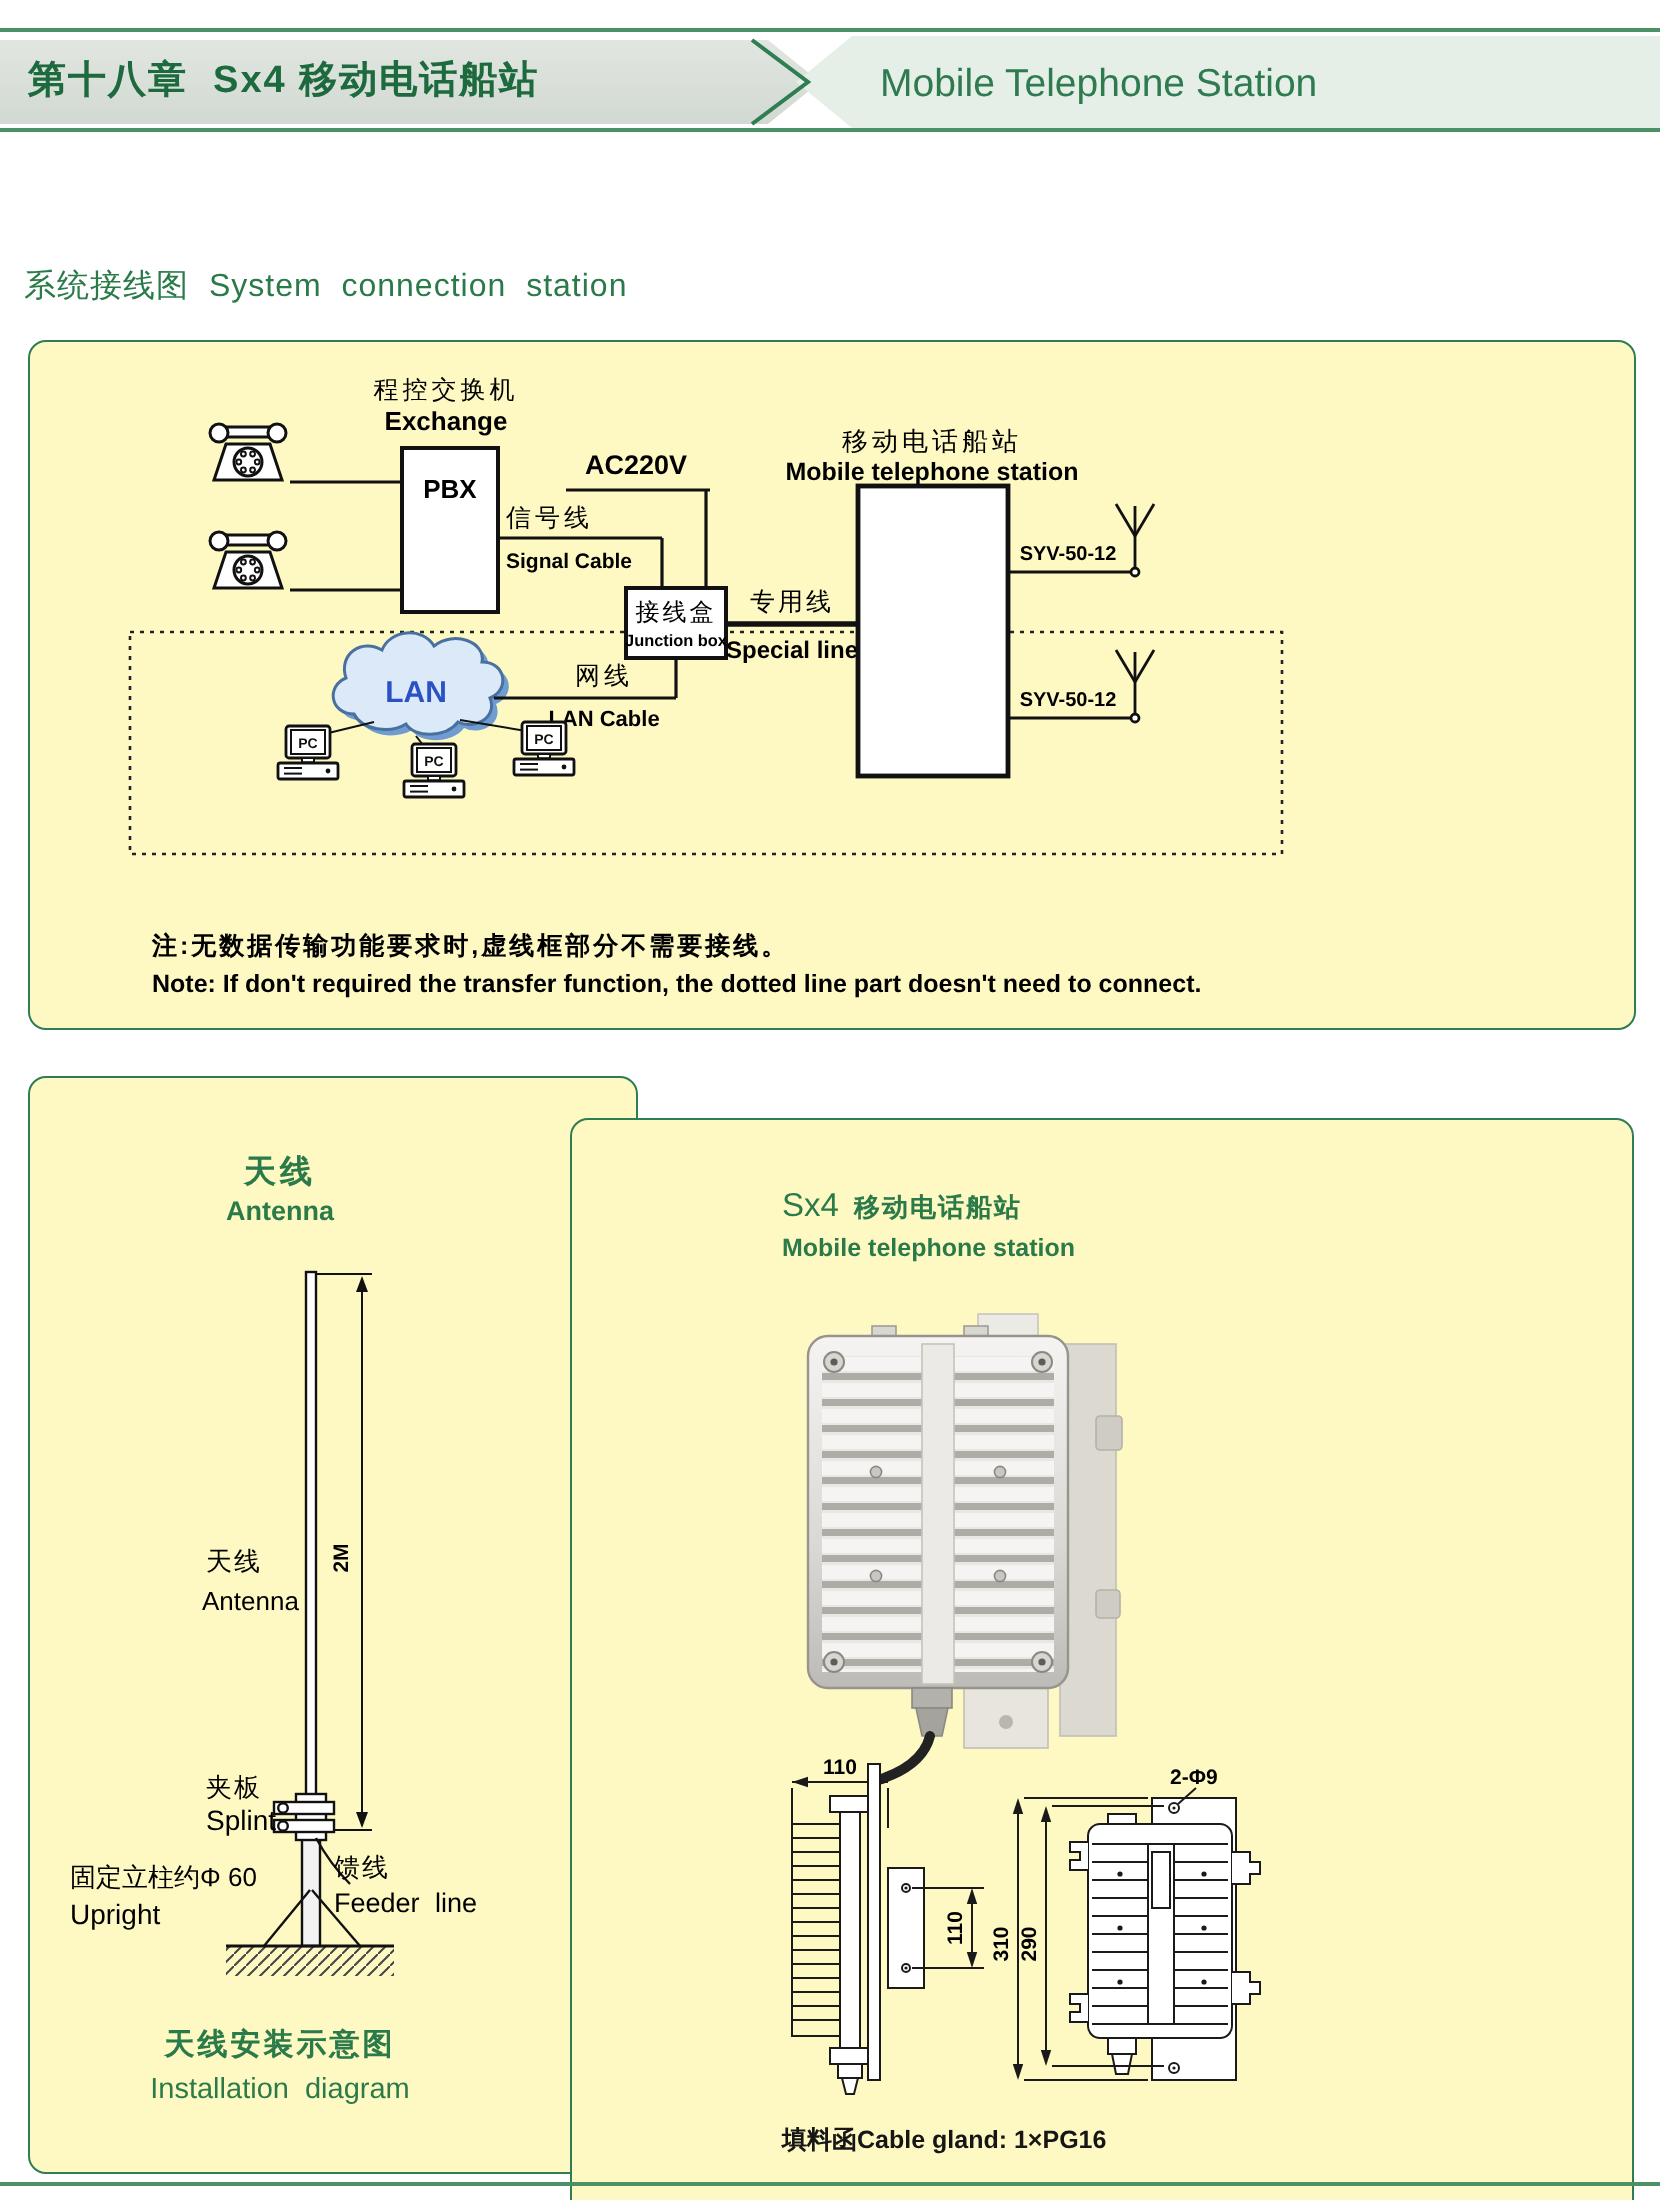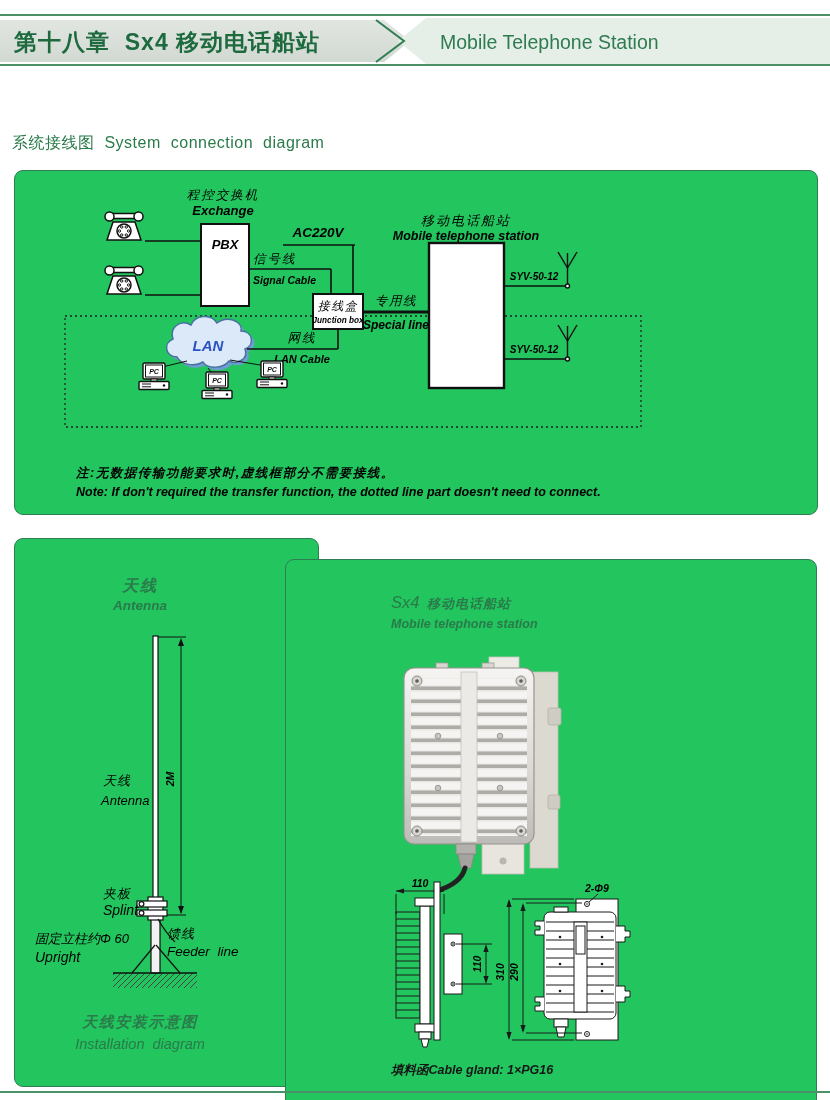--- a/index.html
+++ b/index.html
@@ -5,26 +5,26 @@
   html,body{margin:0;padding:0;background:#ffffff;}
   .page{position:relative;width:830px;height:1100px;background:#fff;overflow:hidden;
         font-family:"Liberation Sans",sans-serif;color:#1a1a1a;}
   .rule{position:absolute;left:0;width:830px;height:2px;background:#4a9168;}
   .hdr-band-left{position:absolute;left:0;top:20px;width:410px;height:42px;
     background:linear-gradient(180deg,#e1e6e0,#d2d9d2);
     clip-path:polygon(0 0,384px 0,410px 50%,384px 100%,0 100%);}
   .hdr-band-right{position:absolute;left:396px;top:18px;width:434px;height:46px;background:#e6efe7;
     clip-path:polygon(30px 0,100% 0,100% 100%,30px 100%,2px 50%);}
   .hdr-chevron{position:absolute;left:372px;top:16px;}
-  .hdr-title-cn{position:absolute;left:14px;top:27px;font-size:23px;font-weight:bold;
+  .hdr-title-cn{position:absolute;left:14px;top:27px;font-size:19px;font-weight:bold;
     color:#1c6a3d;letter-spacing:1px;white-space:pre;}
   .hdr-title-en{position:absolute;left:440px;top:31px;font-size:19.5px;color:#2e7b50;}
   .section-title{position:absolute;left:12px;top:133px;font-size:16px;color:#2a7a4a;
     letter-spacing:.5px;word-spacing:5px;}
-  .panel{position:absolute;border:1.6px solid #2f7e53;border-radius:9px;background:#22c55e;box-sizing:border-box;font-style:italic;}
+  .panel{position:absolute;border:1.6px solid #2f7e53;border-radius:9px;background:#fef9c3;box-sizing:border-box;}
   .panel-diagram{left:14px;top:170px;width:804px;height:345px;}
   .panel-antenna{left:14px;top:538px;width:305px;height:549px;}
   .panel-station{left:285px;top:538px;width:532px;height:647px;margin-top:21px;}
   svg{display:block;}
   svg text{font-family:"Liberation Sans",sans-serif;}
 </style>
 </head>
 <body>
 
 <div class="page">
@@ -32,21 +32,21 @@
   <div class="rule" style="top:14px;"></div>
   <div class="hdr-band-left"></div>
   <div class="hdr-band-right"></div>
   <svg class="hdr-chevron" width="60" height="50" viewBox="0 0 60 50">
     <polyline points="4,4 32,25 4,46" fill="none" stroke="#2f7e53" stroke-width="2"></polyline>
   </svg>
   <div class="hdr-title-cn">第十八章  Sx4 移动电话船站</div>
   <div class="hdr-title-en">Mobile Telephone Station</div>
   <div class="rule" style="top:64px;"></div>
 
-  <div class="section-title">系统接线图 System connection diagram</div>
+  <div class="section-title">系统接线图 System connection station</div>
 
   <div class="panel panel-diagram">
   <svg width="800" height="341" viewBox="0 0 800 341">
     <defs>
       <g id="phoneIcon" stroke="#111" stroke-width="1.5" fill="#fff">
         <path d="M6,33 H40 L34,15 H12 Z"></path>
         <rect x="7" y="6.5" width="32" height="5" rx="2.5"></rect>
         <circle cx="8.5" cy="9.5" r="4.5"></circle>
             <circle cx="37.5" cy="9.5" r="4.5"></circle>
         <circle cx="23" cy="24" r="7"></circle>

